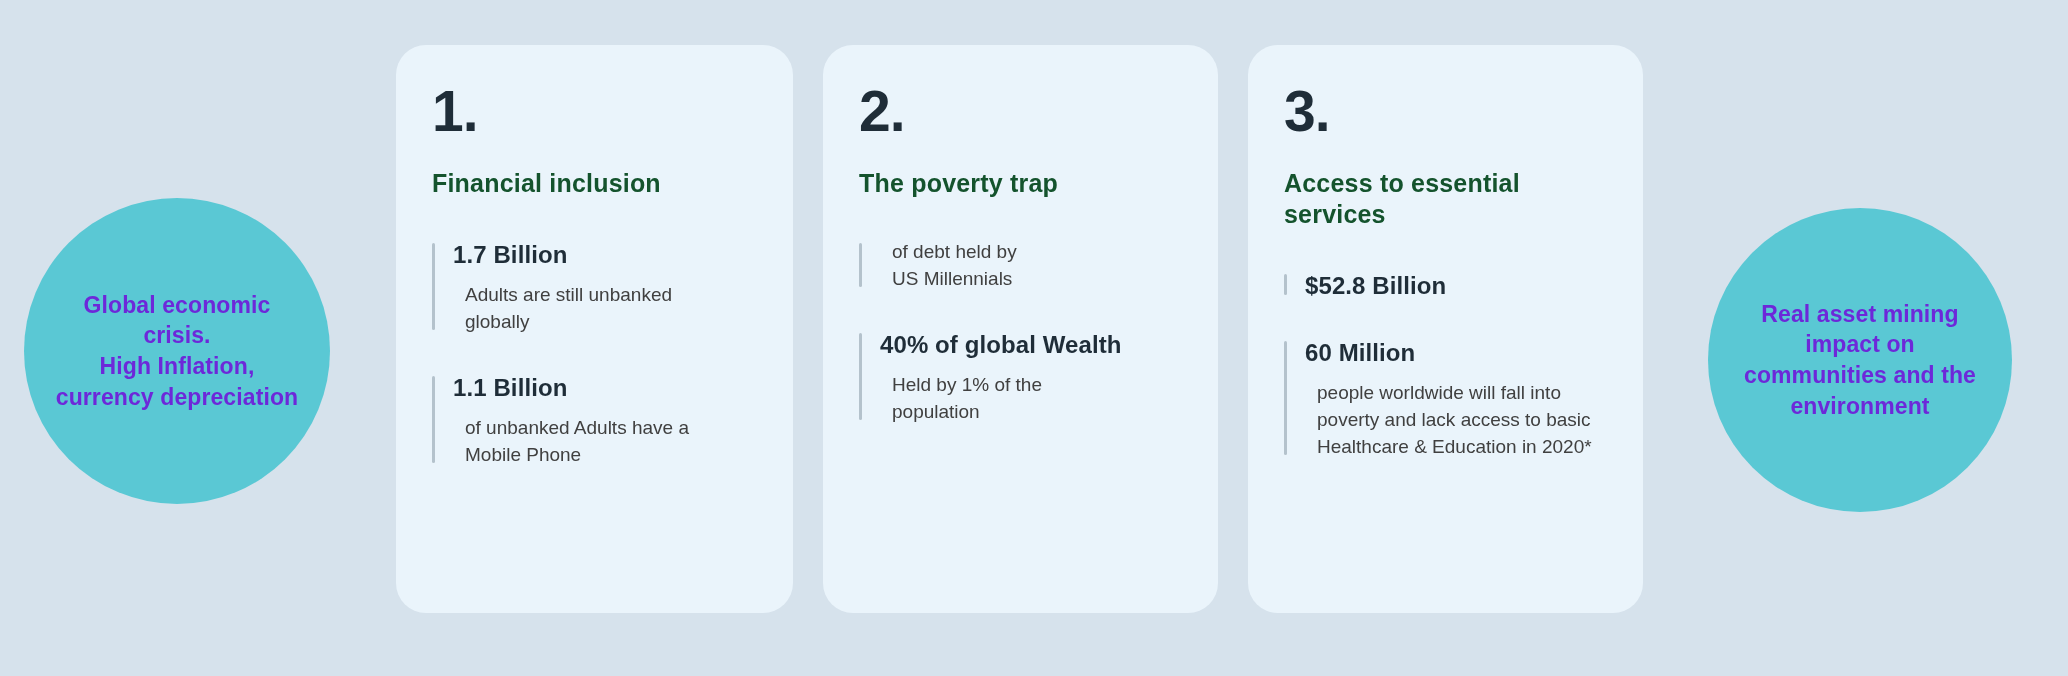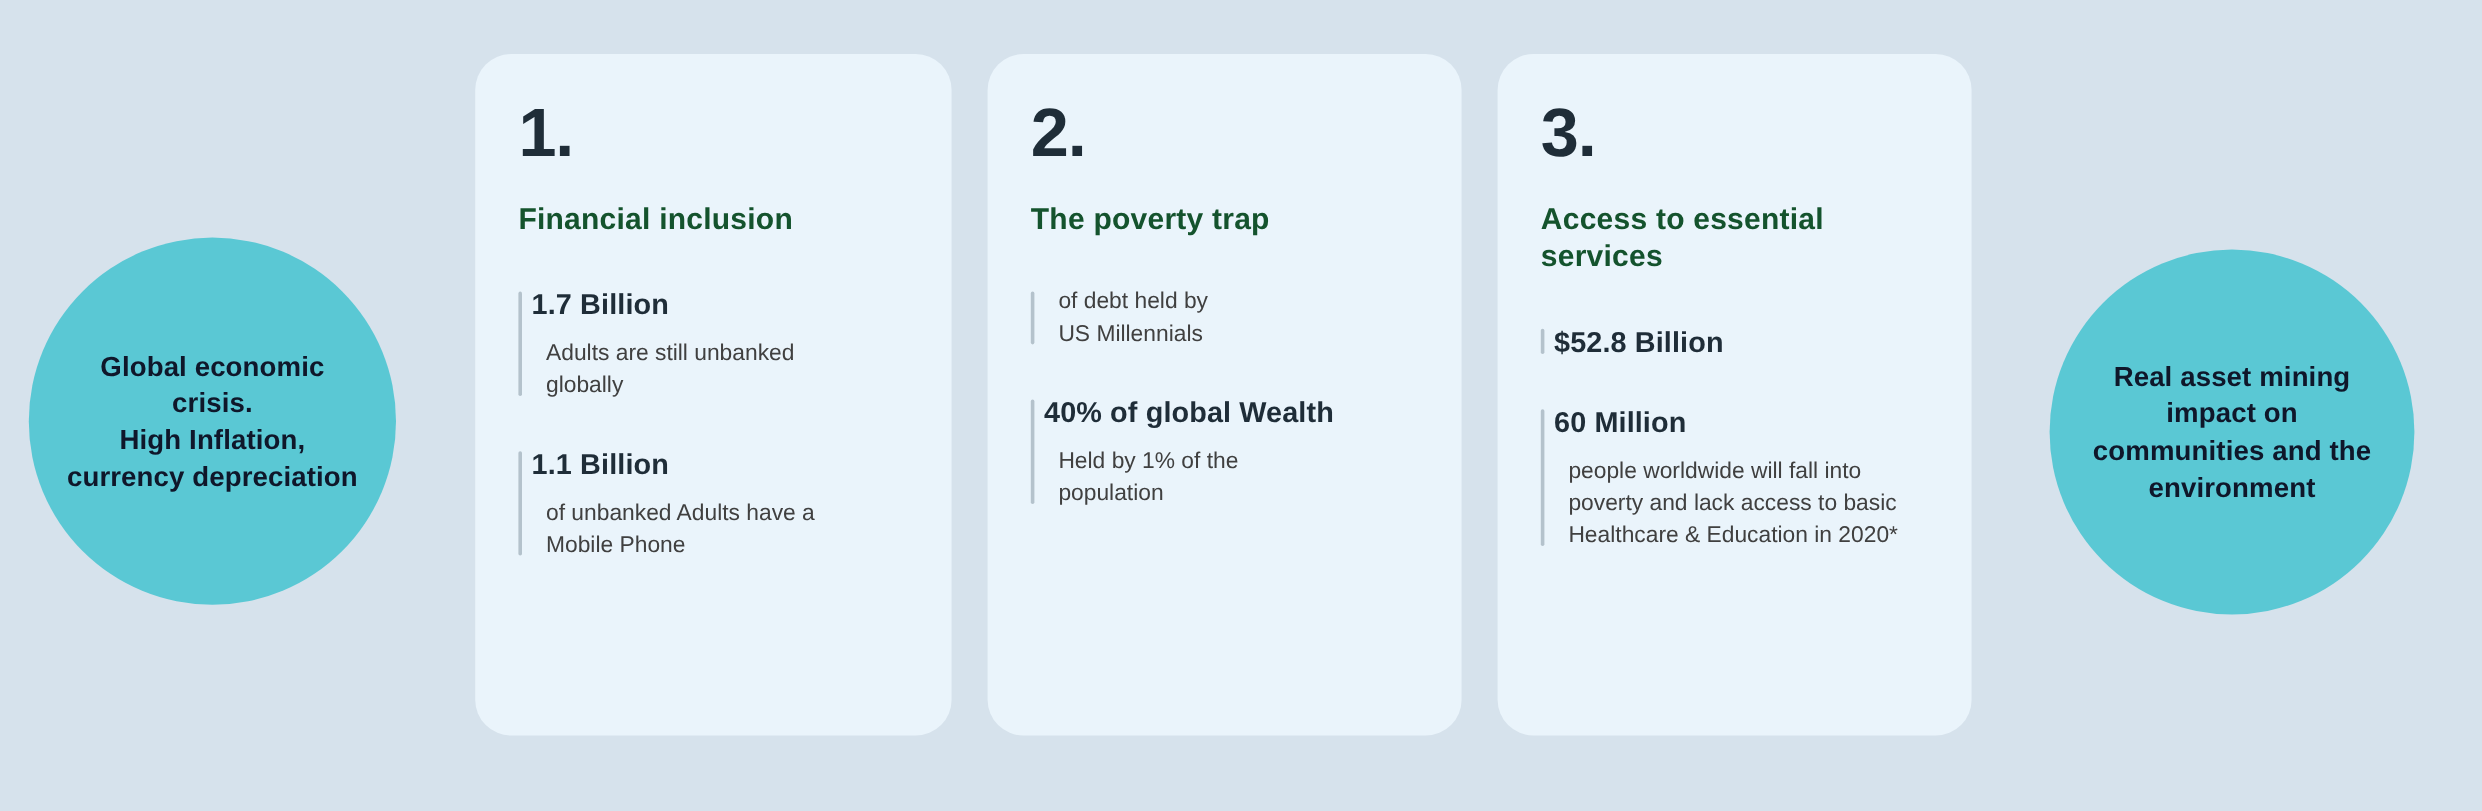--- a/index.html
+++ b/index.html
@@ -25,21 +25,21 @@
   .circle {
     position: absolute;
     border-radius: 50%;
     background: #5ac8d4;
     display: flex;
     align-items: center;
     justify-content: center;
     box-sizing: border-box;
   }
   .circle-text {
-    color: #0f172a;
+    color: #6d28d9;
     font-weight: bold;
     font-size: 23px;
     line-height: 1.33;
     text-align: center;
     white-space: pre-line;
     letter-spacing: 0.1px;
     padding: 0 26px;
   }
   #circle-left {
     left: 24px;
@@ -85,21 +85,21 @@
     color: #14532d;
     font-size: 25px;
     font-weight: bold;
     line-height: 1.24;
     letter-spacing: 0.2px;
     margin: 0 0 40px 0;
   }
 
   .stat {
     position: relative;
-    padding-left: 11px;
+    padding-left: 21px;
     margin-bottom: 36px;
   }
   .stat:last-child { margin-bottom: 0; }
   .stat-rule {
     position: absolute;
     left: 0;
     top: 4px;
     bottom: 6px;
     width: 3px;
     background: #b4c2cc;

